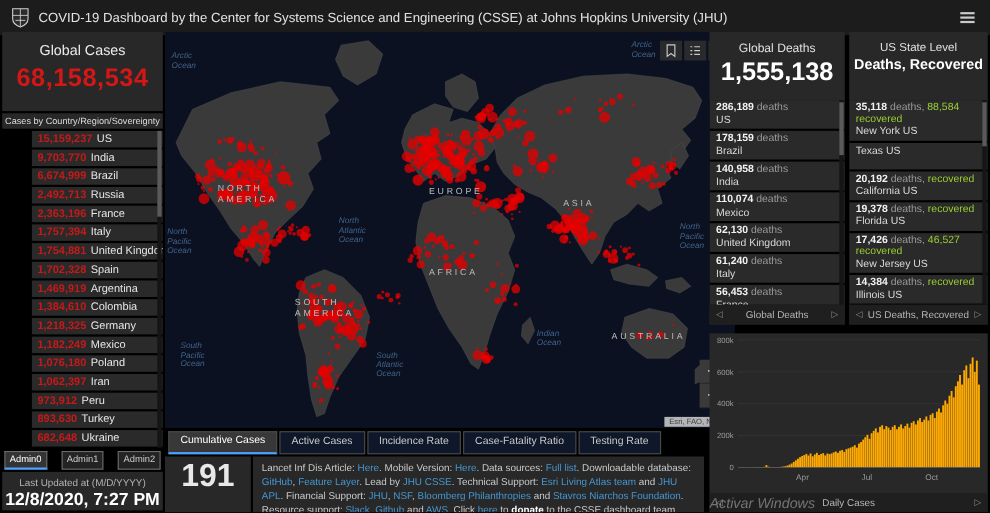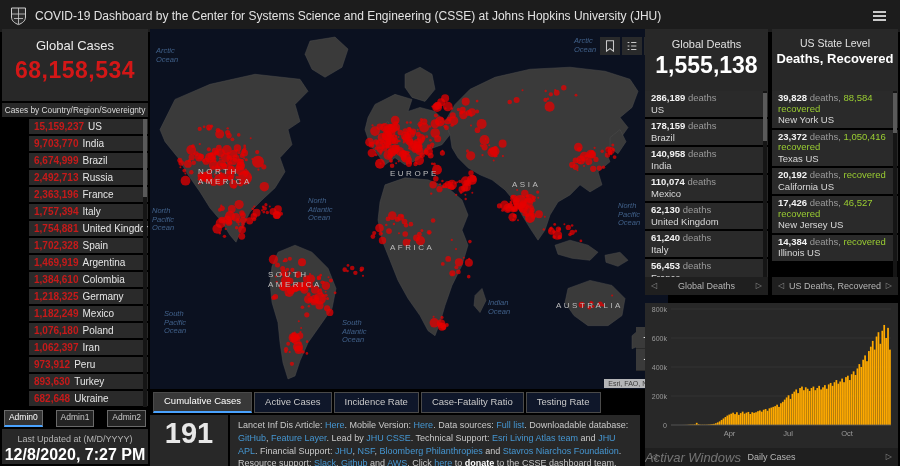--- a/index.html
+++ b/index.html
@@ -998,30 +998,33 @@
       <span>Global Deaths</span>
       <span class="car-arrow r">▷</span>
     </div>
   </div>
 
   <div class="panel" style="left:772px;top:29px;width:126px;height:266px;">
     <div class="us-title1">US State Level</div>
     <div class="us-title2">Deaths, Recovered</div>
     <div class="gd-list">
         <div class="gd-row">
-          <div><span class="gd-num">39,828</span><span class="dim"> deaths, </span><span class="rec">88,584 recovered</span></div>
+          <div><span class="gd-num">35,118</span><span class="dim"> deaths, </span><span class="rec">88,584 recovered</span></div>
           <div class="gd-cty">New York US</div>
         </div>
         <div class="gd-row">
-          <div><span class="gd-num">23,372</span><span class="dim"> deaths, </span><span class="rec">1,050,416 recovered</span></div>
           <div class="gd-cty">Texas US</div>
         </div>
         <div class="gd-row">
           <div><span class="gd-num">20,192</span><span class="dim"> deaths, </span><span class="rec">recovered</span></div>
           <div class="gd-cty">California US</div>
+        </div>
+        <div class="gd-row">
+          <div><span class="gd-num">19,378</span><span class="dim"> deaths, </span><span class="rec">recovered</span></div>
+          <div class="gd-cty">Florida US</div>
         </div>
         <div class="gd-row">
           <div><span class="gd-num">17,426</span><span class="dim"> deaths, </span><span class="rec">46,527 recovered</span></div>
           <div class="gd-cty">New Jersey US</div>
         </div>
         <div class="gd-row">
           <div><span class="gd-num">14,384</span><span class="dim"> deaths, </span><span class="rec">recovered</span></div>
           <div class="gd-cty">Illinois US</div>
         </div>
       </div>

